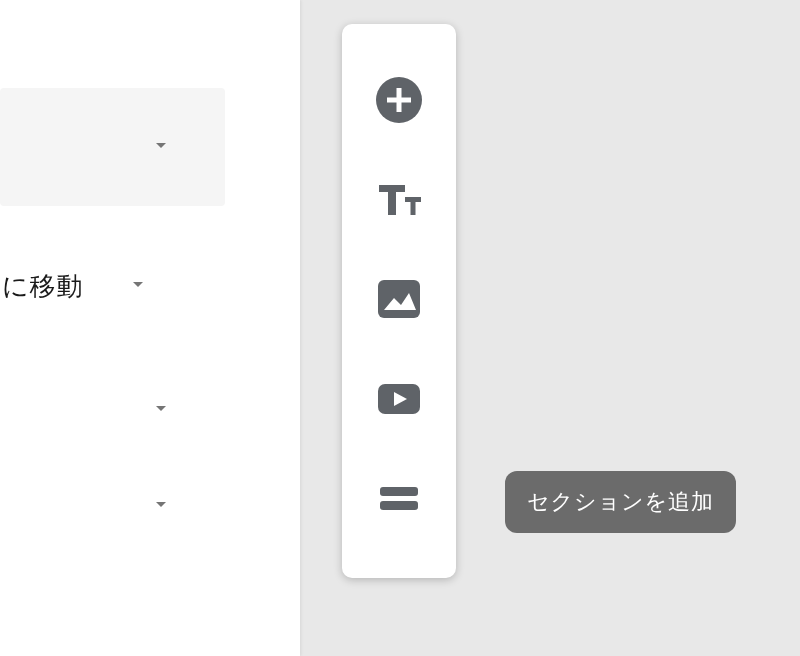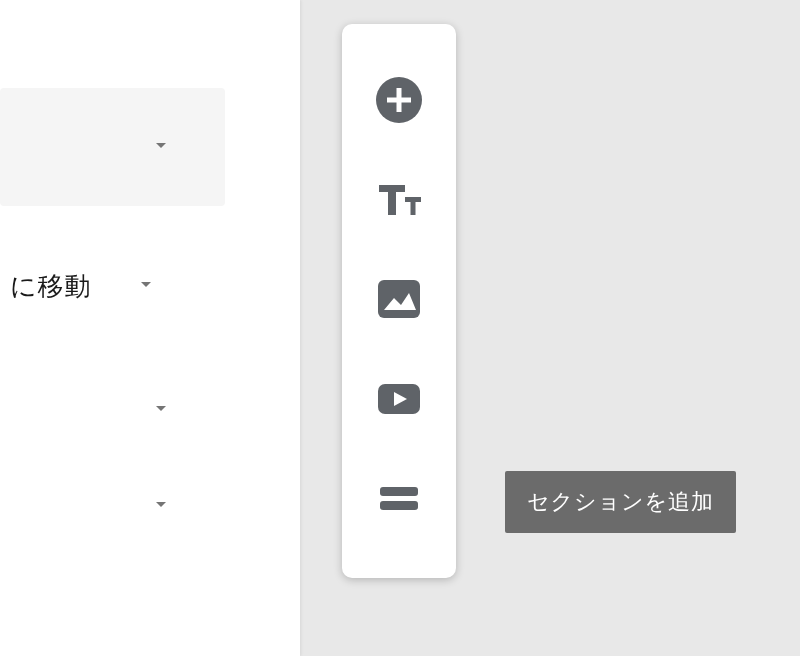--- a/index.html
+++ b/index.html
@@ -43,21 +43,21 @@
       left: 0;
       top: 258px;
       width: 225px;
       height: 56px;
       display: flex;
       align-items: center;
     }
     .move-row .label {
       font-size: 26px;
       color: #1a1a1a;
-      margin-left: 10px;
+      margin-left: 2px;
       letter-spacing: 1px;
     }
     .move-row .chevron {
       margin-left: 42px;
     }
     
     .plain-row1 {
       position: absolute;
       left: 0;
       top: 380px;
@@ -107,21 +107,21 @@
       cursor: pointer;
     }
     
     .tooltip {
       position: absolute;
       left: 505px;
       top: 471px;
       background: #6b6b6b;
       color: #ffffff;
       padding: 16px 22px;
-      border-radius: 2px;
+      border-radius: 12px;
       font-size: 22px;
       letter-spacing: 1px;
     }
   </style>
 </head>
 <body>
 
 <div class="left-panel">
 
   <div class="select-row">

